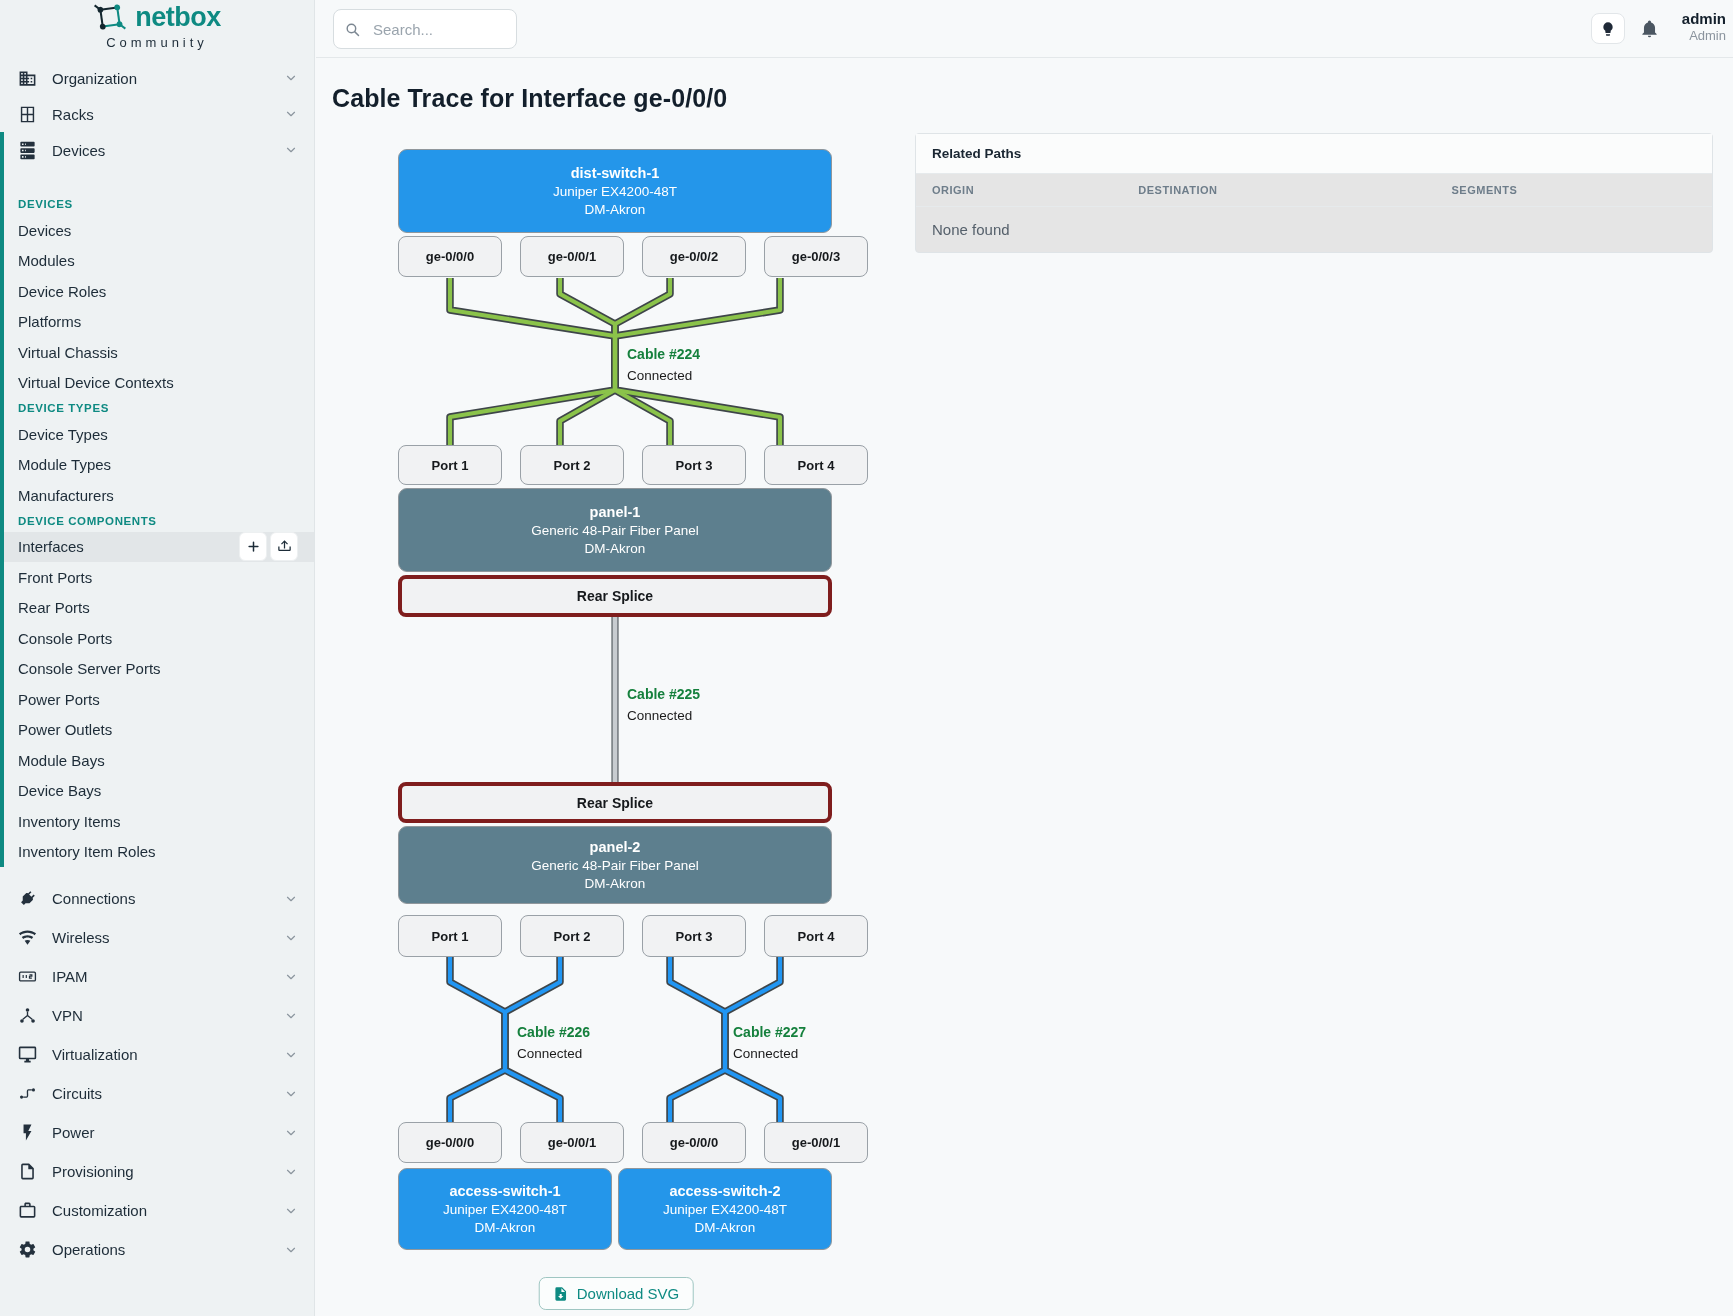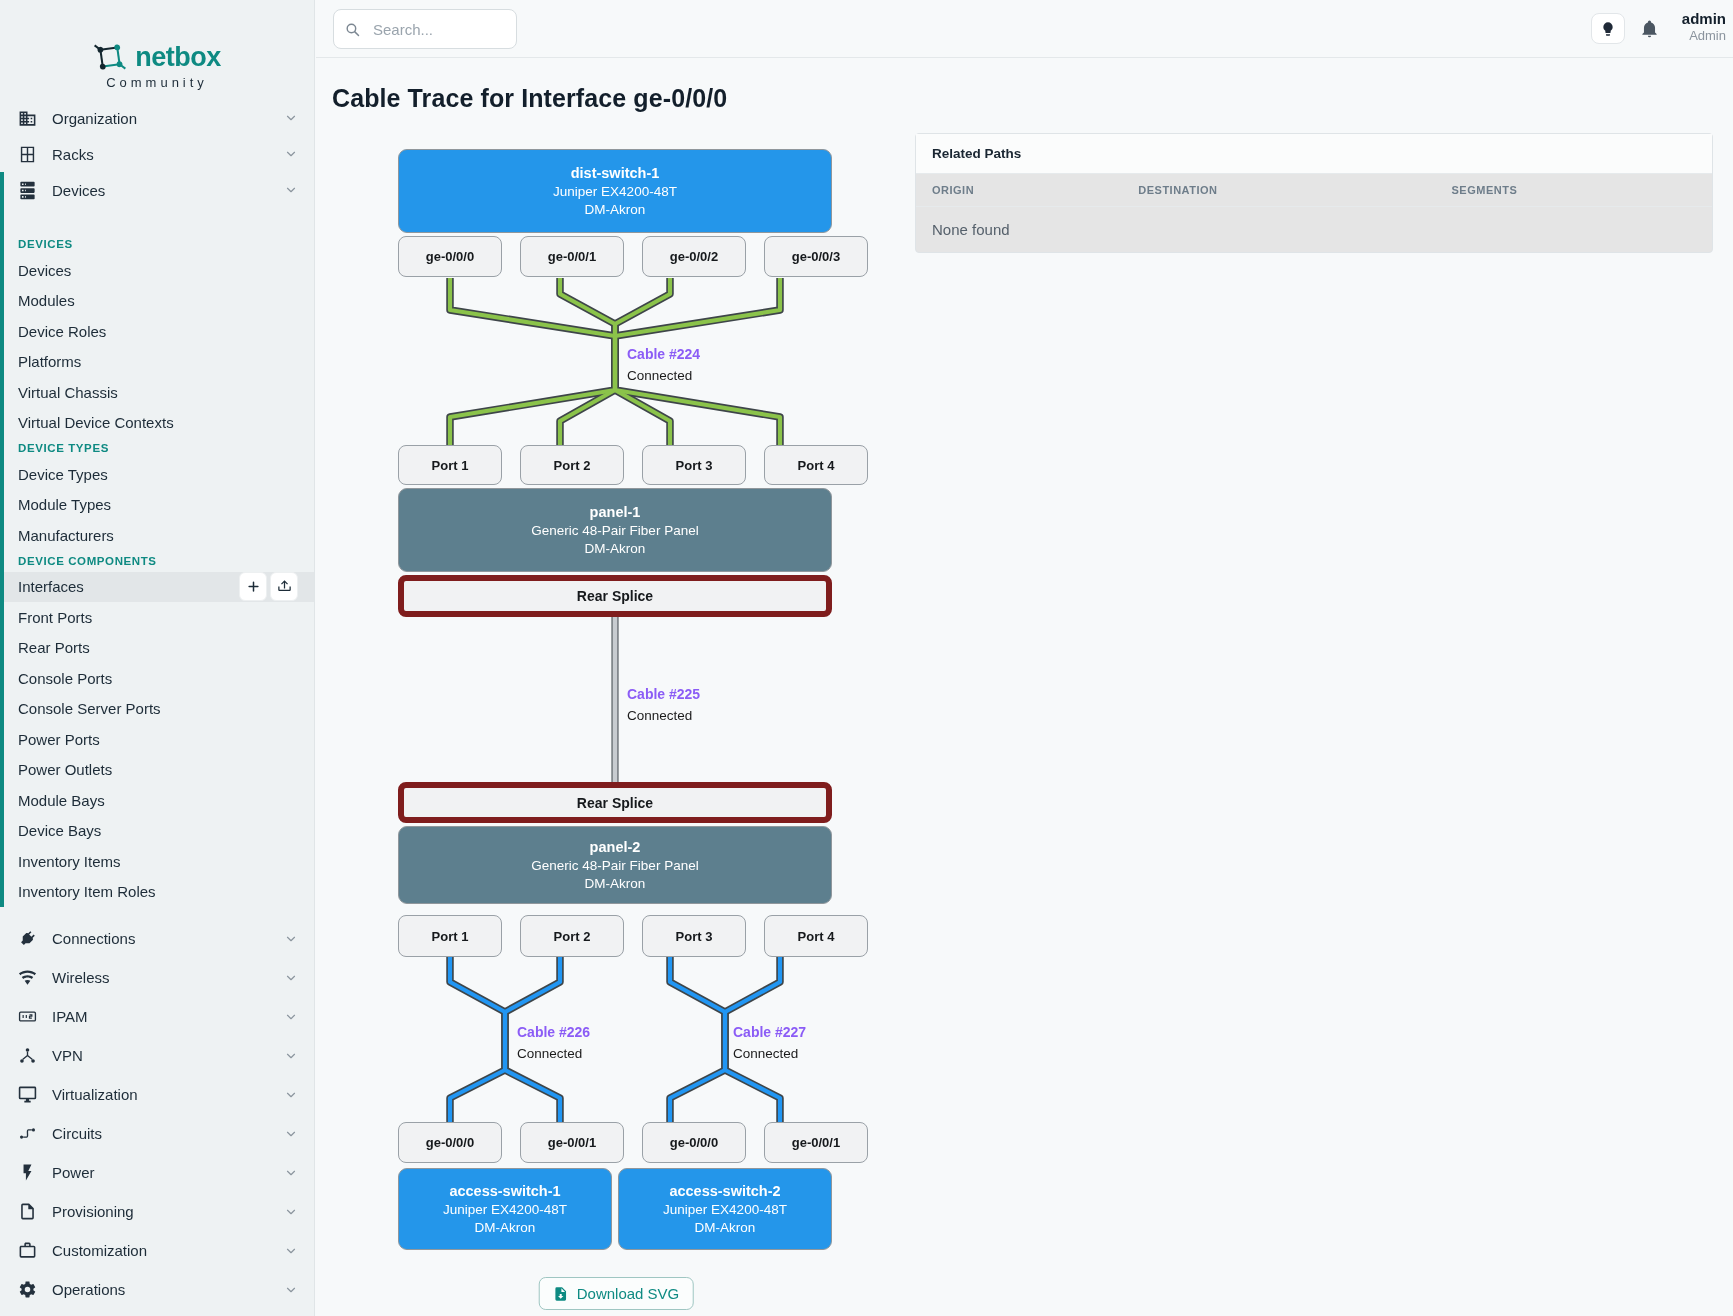--- a/index.html
+++ b/index.html
@@ -7,21 +7,21 @@
     --device-blue:#2496ea; --panel-slate:#5d7f8e;
     --cable-green:#8bc34a; --cable-blue:#2196f3;
     --cable-gray:#c7ccd0; --cable-outline:#3e4549;
   }
   *{box-sizing:border-box;font-family:"Liberation Sans","DejaVu Sans",sans-serif;}
   html,body{margin:0;padding:0;width:1733px;height:1316px;overflow:hidden;background:#f7f9fa;}
 
   
   .sidebar{position:absolute;left:0;top:0;width:315px;height:1316px;background:#eef2f3;
     border-right:1px solid #e0e5e7;overflow:hidden;}
-  .logo-wrap{height:60px;text-align:center;margin-top:40px;}
+  .logo-wrap{height:60px;text-align:center;}
   .logo-line{display:flex;align-items:center;justify-content:center;gap:8px;}
   .brand{font-size:27px;font-weight:800;color:var(--accent);letter-spacing:-.5px;}
   .brand-sub{font-size:13px;color:var(--navy);letter-spacing:4px;font-weight:500;margin-top:1px;}
   .group-row{height:36px;display:flex;align-items:center;padding:0 16px 0 18px;cursor:pointer;}
   .group-row .icon{width:19px;height:19px;flex:0 0 19px;color:#24313d;margin-right:15px;}
   .group-label{font-size:15px;color:var(--navy);}
   .chev{margin-left:auto;width:14px;height:14px;color:#8b959e;}
   .icon svg,.chev svg{width:100%;height:100%;display:block;}
   .devices-wrap{position:relative;}
   .devices-wrap::before{content:'';position:absolute;left:0;top:0;bottom:0;width:4px;background:var(--accent);}
@@ -74,24 +74,24 @@
   .co-gray{stroke:#7a8085;} .ci-gray{stroke:var(--cable-gray);}
   .dbox{position:absolute;z-index:1;border-radius:9px;display:flex;flex-direction:column;align-items:center;
     justify-content:center;gap:3px;text-align:center;cursor:pointer;}
   .box-device{background:var(--device-blue);border:1px solid #90979c;color:#fff;}
   .box-panel{background:var(--panel-slate);border:1px solid #90979c;color:#fff;}
   .node-name{font-size:14.5px;font-weight:700;}
   .node-sub{font-size:13.5px;}
   .cell-row{position:absolute;left:0;width:434px;display:flex;gap:18px;z-index:1;}
   .cell{flex:0 0 104px;background:#f1f2f3;border:1px solid #9aa1a7;border-radius:8px;display:flex;
     align-items:center;justify-content:center;font-size:13px;font-weight:700;color:#16191c;cursor:pointer;}
-  .splice{position:absolute;left:0;width:434px;background:#f1f2f3;border:6px solid #7f1d1d;border-radius:8px;
+  .splice{position:absolute;left:0;width:434px;background:#f1f2f3;border:4px solid #7f1d1d;border-radius:8px;
     display:flex;align-items:center;justify-content:center;font-size:14px;font-weight:700;color:#16191c;z-index:1;cursor:pointer;}
   .cable-label{position:absolute;z-index:1;cursor:pointer;}
-  .cl-name{font-size:14px;font-weight:700;color:#8b5cf6;}
+  .cl-name{font-size:14px;font-weight:700;color:#15803d;}
   .cl-status{font-size:13.5px;color:#1c1c1c;margin-top:6px;}
   .download-btn{position:absolute;top:1141px;left:50%;transform:translateX(-50%);height:33px;display:inline-flex;
     align-items:center;gap:8px;padding:0 13px;background:#fbfdfd;border:1px solid #9fc6c2;border-radius:7px;
     color:var(--accent);font-size:15px;font-weight:500;cursor:pointer;text-align:center;}
   .download-btn svg{width:16px;height:16px;}
 </style>
 </head>
 <body>
 
 <aside class="sidebar">

